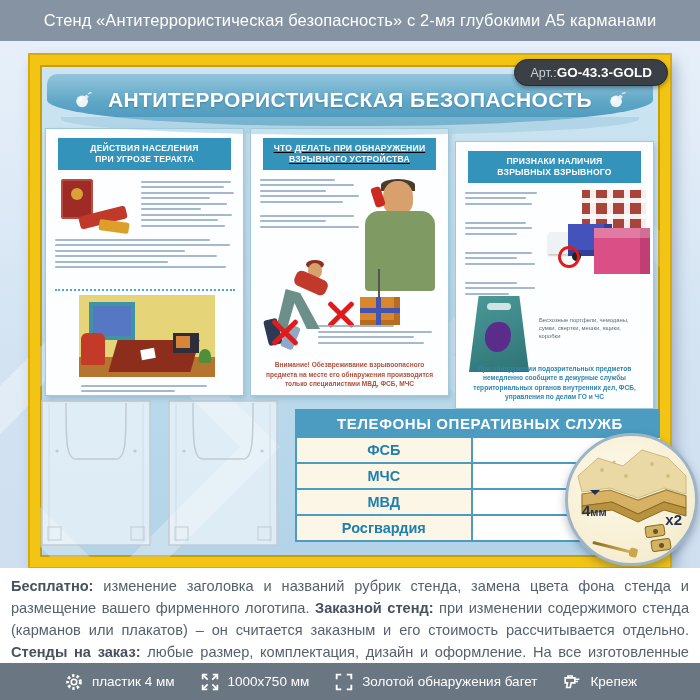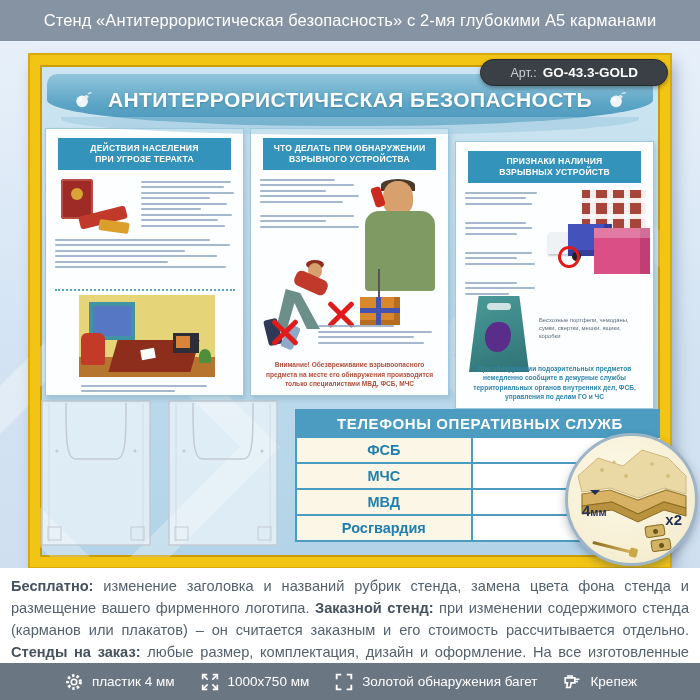--- a/index.html
+++ b/index.html
@@ -22,38 +22,38 @@
     border:10px solid #f2c414; background:linear-gradient(180deg,#cde5f2 0%,#bcdaec 55%,#b3d4e8 100%);
     box-shadow: inset 0 0 0 2px #c89c0a, 0 0 0 2px #d8a90c, 5px 7px 14px rgba(40,60,90,.35); }
   .stand-inner { position:absolute; inset:0; overflow:hidden; }
   .stand-deco1 { position:absolute; left:-50px; bottom:-10px; width:240px; height:240px;
     border:28px solid rgba(255,255,255,.28); transform:rotate(45deg); }
   .stand-deco2 { position:absolute; right:-70px; top:160px; width:260px; height:260px;
     border:26px solid rgba(255,255,255,.18); transform:rotate(45deg); }
 
   .badge { position:absolute; right:-8px; top:-6px; height:27px; z-index:30;
     background:#3a4046; border:1px solid #24282c; border-radius:14px;
-    display:flex; align-items:center; padding:0 29px; gap:6px;
+    display:flex; align-items:center; padding:0 15px; gap:0;
     box-shadow:0 2px 4px rgba(0,0,0,.35); }
   .badge .pfx { color:#c8d0d8; font-size:12.5px; }
   .badge .code { color:#fff; font-size:13.5px; font-weight:bold; }
 
   .title-band { position:absolute; left:7px; right:7px; top:9px; height:52px; z-index:5;
     background:linear-gradient(180deg,#93c5dc 0%,#5ea6c6 55%,#4795bb 100%);
     border-radius:10px 10px 46% 46% / 10px 10px 26px 26px;
     display:flex; align-items:center; justify-content:center; gap:16px; }
   .title-band:after { content:""; position:absolute; left:14px; right:14px; bottom:-9px; height:18px;
     background:rgba(156,203,222,.55); border-radius:0 0 50% 50% / 0 0 16px 16px; z-index:-1; }
   .stand-title { color:#fff; font-weight:bold; font-size:21px; letter-spacing:.4px;
     text-shadow:0 1px 2px rgba(30,70,95,.35); white-space:nowrap; }
 
   
   .poster { position:absolute; top:63px; width:199px; height:268px;
     background:#fcfeff; border:1px solid #9fc9dd; box-shadow:2px 3px 5px rgba(60,95,125,.22); z-index:4; }
-  .p1 { left:5px; } .p2 { left:210px; } .p3 { left:415px;margin-top:13px; }
+  .p1 { left:5px; } .p2 { left:210px;text-decoration:underline; } .p3 { left:415px;margin-top:13px; }
   .p-head { margin:9px auto 0; width:88%; background:#3493ba; color:#fff; text-align:center;
     font-weight:bold; font-size:8.6px; line-height:1.3; padding:5px 2px; letter-spacing:.2px; }
   .p-body { position:absolute; left:7px; right:7px; top:46px; bottom:4px; }
 
   .tl { display:block; height:2px; background:#8fa6c0; margin:3.5px 0; border-radius:1px; opacity:.8; }
   .lines { position:absolute; }
   .dotted-sep { position:absolute; border-top:2px dotted #55a6c6; }
 
   
   .passport { position:absolute; left:8px; top:4px; width:32px; height:40px; background:#9e2b26;
@@ -306,21 +306,21 @@
               <i class="tl" style="width: 80%;"></i>
               <i class="tl" style="width: 88%;"></i>
             </div>
           <div class="p-warning">Внимание! Обезвреживание взрывоопасного предмета на месте его обнаружения производится только специалистами МВД, ФСБ, МЧС</div>
         </div>
       </div>
 
       <div class="poster p3">
         <div class="p-head">
           <div>ПРИЗНАКИ НАЛИЧИЯ</div>
-          <div>ВЗРЫВНЫХ УСТРОЙСТВ</div>
+          <div>ВЗРЫВНЫХ ВЗРЫВНОГО</div>
         </div>
         <div class="p-body">
           <div class="lines" style="left:2px; top:0; width:76px;">
               <i class="tl" style="width: 95%;"></i>
               <i class="tl" style="width: 80%;"></i>
               <i class="tl" style="width: 88%;"></i>
             </div>
           <div class="lines" style="left:2px; top:30px; width:76px;">
               <i class="tl" style="width: 80%;"></i>
               <i class="tl" style="width: 88%;"></i>

